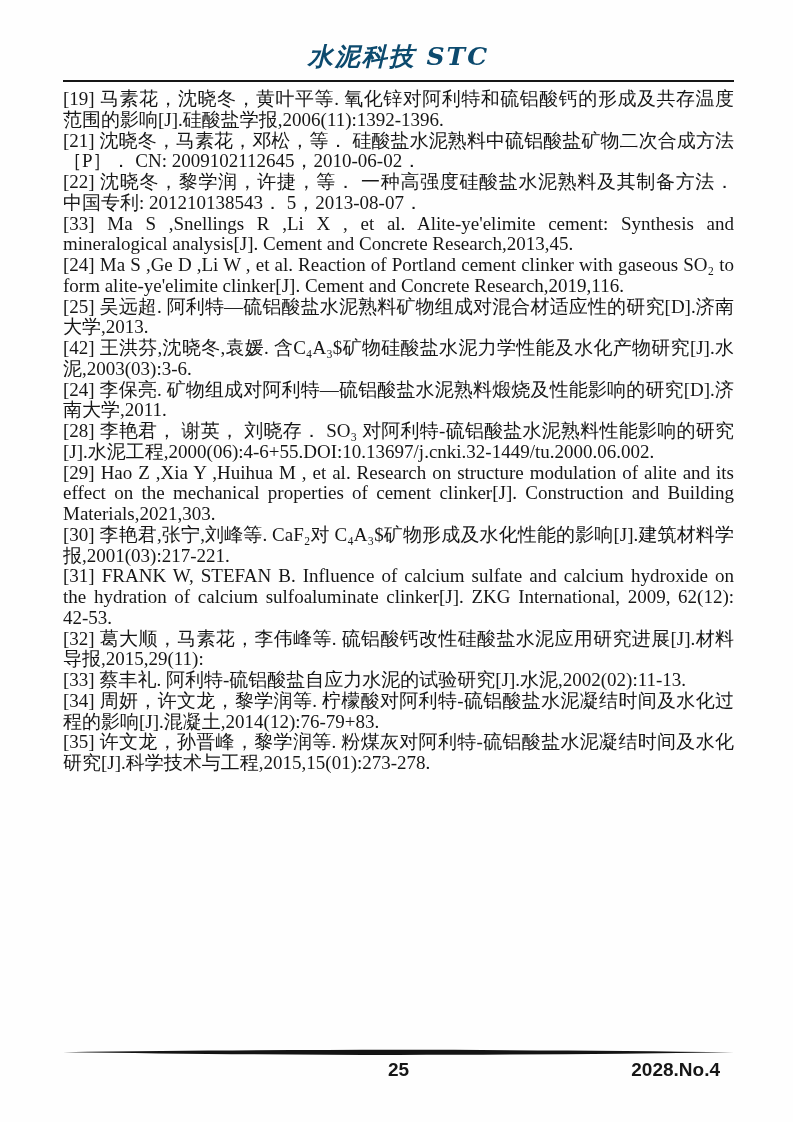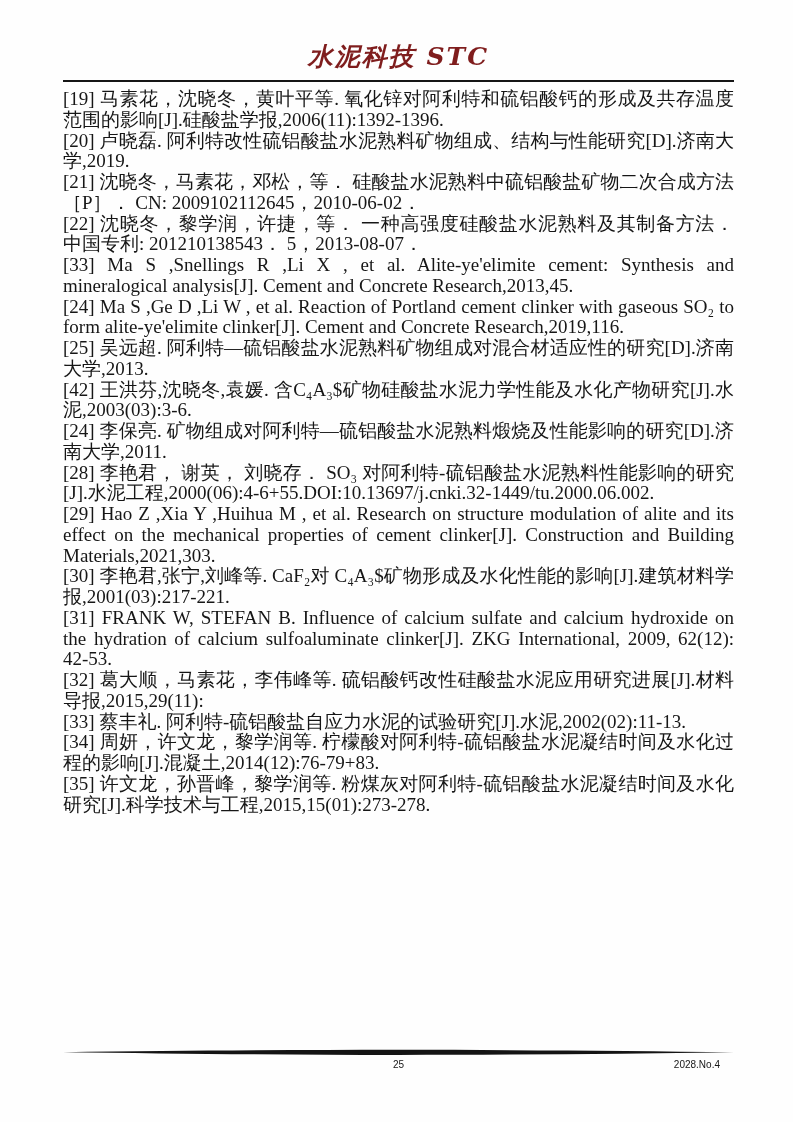--- a/index.html
+++ b/index.html
@@ -19,21 +19,21 @@
     width: 671px;
     top: 0;
   }
   .journal-title {
     margin-top: 40px;
     text-align: center;
     font-size: 25px;
     font-weight: 600;
     font-style: italic;
     letter-spacing: 2px;
-    color: #7f1d1d;
+    color: #0c4a6e;
     font-family: "DejaVu Serif", "Liberation Serif", serif;
   }
   .header-rule {
     margin-top: 7px;
     border: none;
     border-top: 2.5px solid #151515;
     height: 0;
   }
   .refs {
     margin-top: 7px;
@@ -53,22 +53,23 @@
     top: 1049px;
     height: 7px;
   }
   .footer-rule-wrap svg { display: block; width: 100%; height: 7px; }
   .footer-text {
     position: absolute;
     left: 63px;
     width: 671px;
     top: 1059px;
     height: 20px;
-    font-size: 10px;
+    font-size: 19px;
     font-family: "Liberation Sans", "DejaVu Sans", sans-serif;
+    font-weight: bold;
   }
   .page-number {
     position: absolute;
     left: 0;
     right: 0;
     text-align: center;
   }
   .issue-number {
     position: absolute;
     right: 14px;
@@ -79,21 +80,20 @@
 <body>
 
 <div class="page">
   <div class="content">
     <div class="header">
       <div class="journal-title">水泥科技 STC</div>
       <div class="header-rule"></div>
     </div>
     <div class="refs">
       <p>[19] 马素花，沈晓冬，黄叶平等. 氧化锌对阿利特和硫铝酸钙的形成及共存温度范围的影响[J].硅酸盐学报,2006(11):1392-1396.</p>
-      <p>[20] 卢晓磊. 阿利特改性硫铝酸盐水泥熟料矿物组成、结构与性能研究[D].济南大学,2019.</p>
       <p>[21] 沈晓冬，马素花，邓松，等． 硅酸盐水泥熟料中硫铝酸盐矿物二次合成方法［P］． CN: 2009102112645，2010-06-02．</p>
       <p>[22] 沈晓冬，黎学润，许捷，等． 一种高强度硅酸盐水泥熟料及其制备方法． 中国专利: 201210138543． 5，2013-08-07．</p>
       <p>[33] Ma S ,Snellings R ,Li X , et al. Alite-ye'elimite cement: Synthesis and mineralogical analysis[J]. Cement and Concrete Research,2013,45.</p>
       <p>[24] Ma S ,Ge D ,Li W , et al. Reaction of Portland cement clinker with gaseous SO₂ to form alite-ye'elimite clinker[J]. Cement and Concrete Research,2019,116.</p>
       <p>[25] 吴远超. 阿利特—硫铝酸盐水泥熟料矿物组成对混合材适应性的研究[D].济南大学,2013.</p>
       <p>[42] 王洪芬,沈晓冬,袁媛. 含C₄A₃$矿物硅酸盐水泥力学性能及水化产物研究[J].水泥,2003(03):3-6.</p>
       <p>[24] 李保亮. 矿物组成对阿利特—硫铝酸盐水泥熟料煅烧及性能影响的研究[D].济南大学,2011.</p>
       <p>[28] 李艳君， 谢英， 刘晓存． SO₃ 对阿利特-硫铝酸盐水泥熟料性能影响的研究[J].水泥工程,2000(06):4-6+55.DOI:10.13697/j.cnki.32-1449/tu.2000.06.002.</p>
       <p>[29] Hao Z ,Xia Y ,Huihua M , et al. Research on structure modulation of alite and its effect on the mechanical properties of cement clinker[J]. Construction and Building Materials,2021,303.</p>
       <p>[30] 李艳君,张宁,刘峰等. CaF₂对 C₄A₃$矿物形成及水化性能的影响[J].建筑材料学报,2001(03):217-221.</p>

